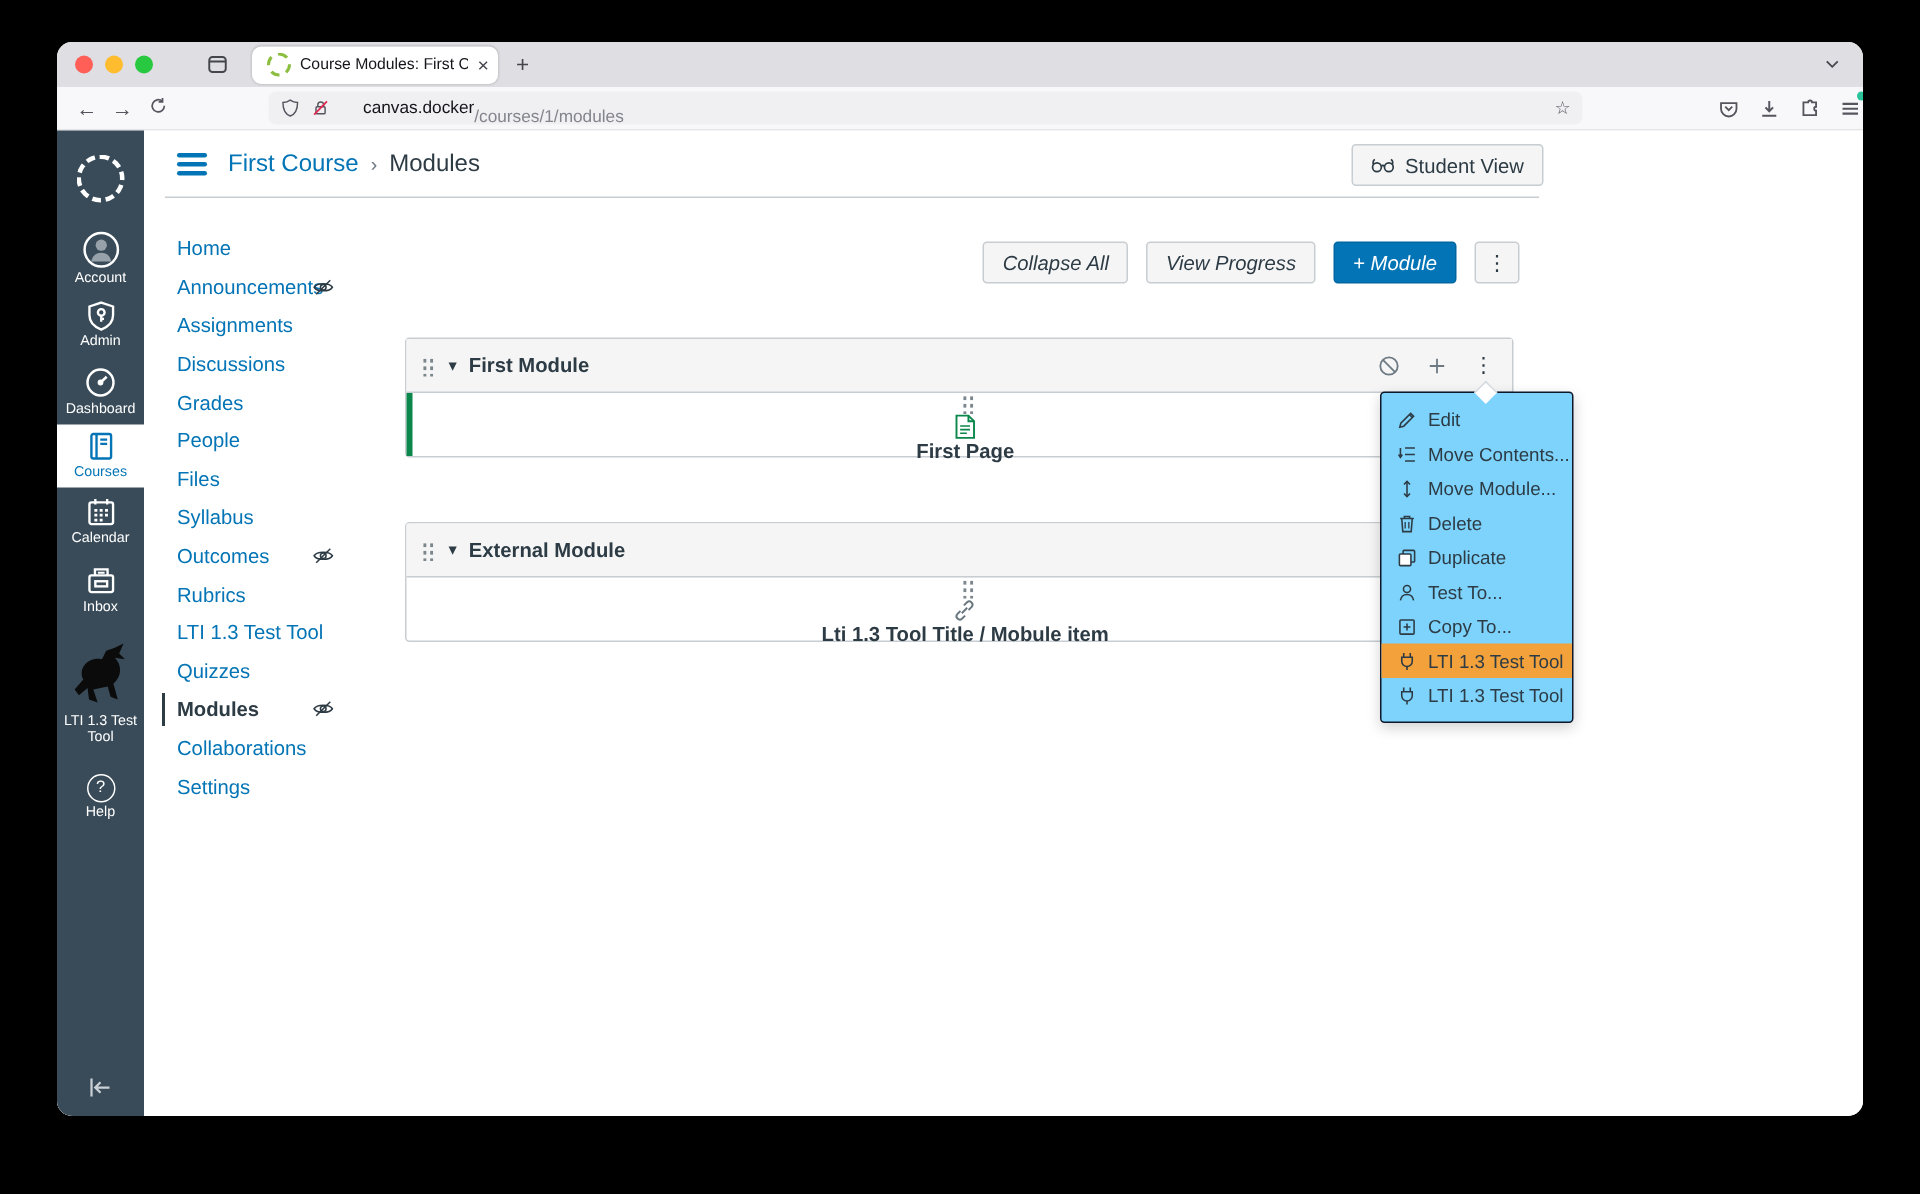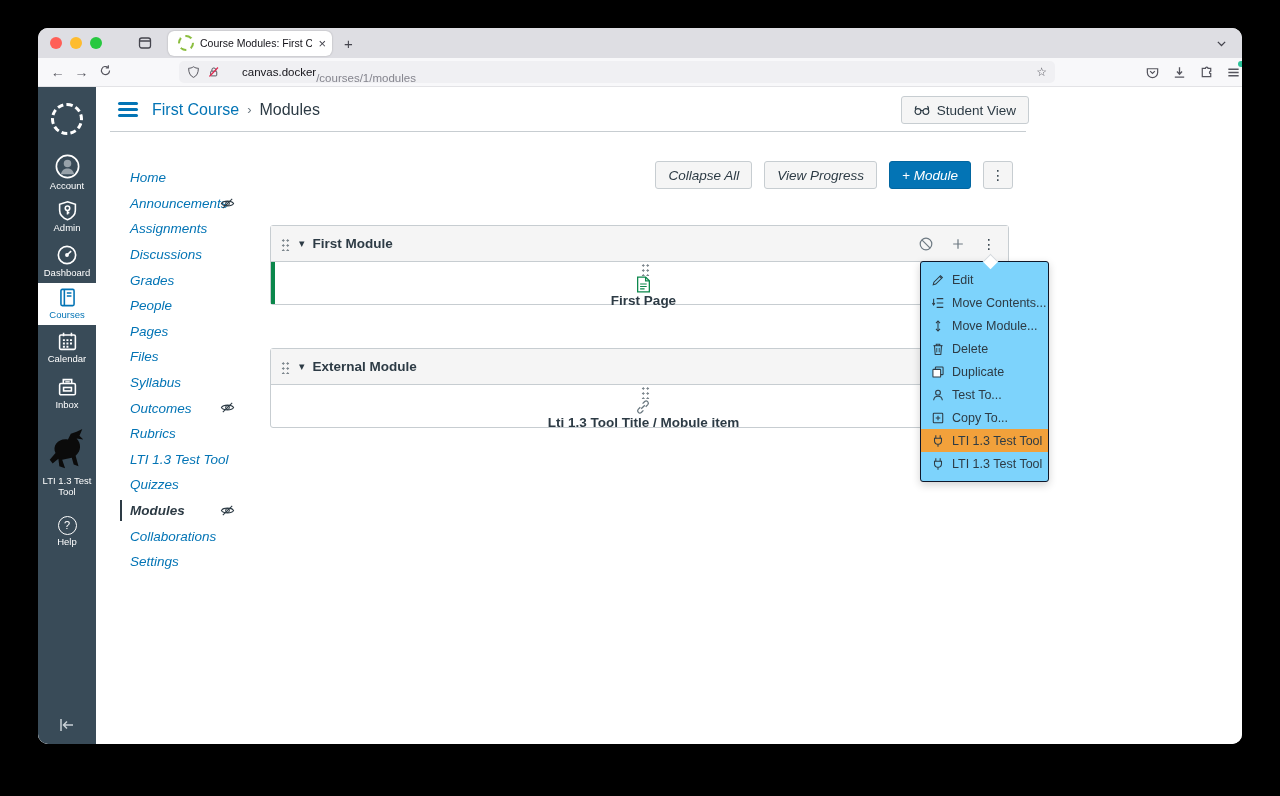--- a/index.html
+++ b/index.html
@@ -50,21 +50,21 @@
   .burger span{width:20px;height:3px;border-radius:2px;background:#0374B5;}
   .breadcrumb{margin-left:14px;font-size:16px;display:flex;align-items:center;gap:8px;}
   .bc-link{color:#0374B5;}
   .bc-sep{color:#6B7780;font-size:13px;}
   .bc-cur{color:#2D3B45;}
   .btn{display:inline-flex;align-items:center;gap:6px;height:28px;padding:0 12px;background:#F5F5F5;
     border:1px solid #C7CDD1;border-radius:3px;font-size:13.5px;color:#2D3B45;box-sizing:border-box;cursor:default;}
   .btn.primary{background:#0374B5;border-color:#0266A0;color:#fff;}
   .btn.iconbtn{padding:0 7px;font-size:14px;}
   .studentview{position:absolute;right:213px;top:9px;}
-  .course-nav{position:absolute;left:22px;top:66px;width:190px;list-style:none;margin:12px;padding:0;font-style:italic;}
+  .course-nav{position:absolute;left:22px;top:66px;width:190px;list-style:none;margin:0;padding:0;}
   .course-nav li{position:relative;height:25.6px;display:flex;align-items:center;font-size:13.5px;
     color:#0374B5;cursor:default;}
   .course-nav li.active{color:#2D3B45;font-weight:bold;}
   .course-nav li.active::before{content:"";position:absolute;left:-10px;top:2px;bottom:2px;width:2px;background:#2D3B45;}
   .eye{position:absolute;left:90px;top:5px;}
   .modules{position:absolute;left:174px;top:138px;width:739px;}
   .actions{position:absolute;top:-64px;right:-4px;display:flex;gap:12px;font-style:italic;}
   .module{border:1px solid #C7CDD1;border-radius:3px;margin-bottom:43px;background:#fff;}
   .mod-head{height:35px;background:#F5F5F5;display:flex;align-items:center;padding:0 12px 0 10px;
     border-bottom:1px solid #C7CDD1;}
@@ -292,23 +292,20 @@
         <li>
             <span>Discussions</span>
           </li>
         <li>
             <span>Grades</span>
           </li>
         <li>
             <span>People</span>
           </li>
         <li>
-            <span>Pages</span>
-          </li>
-        <li>
             <span>Files</span>
           </li>
         <li>
             <span>Syllabus</span>
           </li>
         <li>
             <span>Outcomes</span>
           <svg class="eye" width="15" height="15" viewBox="0 0 16 16" fill="none" stroke="#2D3B45" stroke-width="1.1">
             <path d="M1.5 8 C3.5 4.6 12.5 4.6 14.5 8 C12.5 11.4 3.5 11.4 1.5 8 Z"></path>
               <circle cx="8" cy="8" r="2"></circle>

